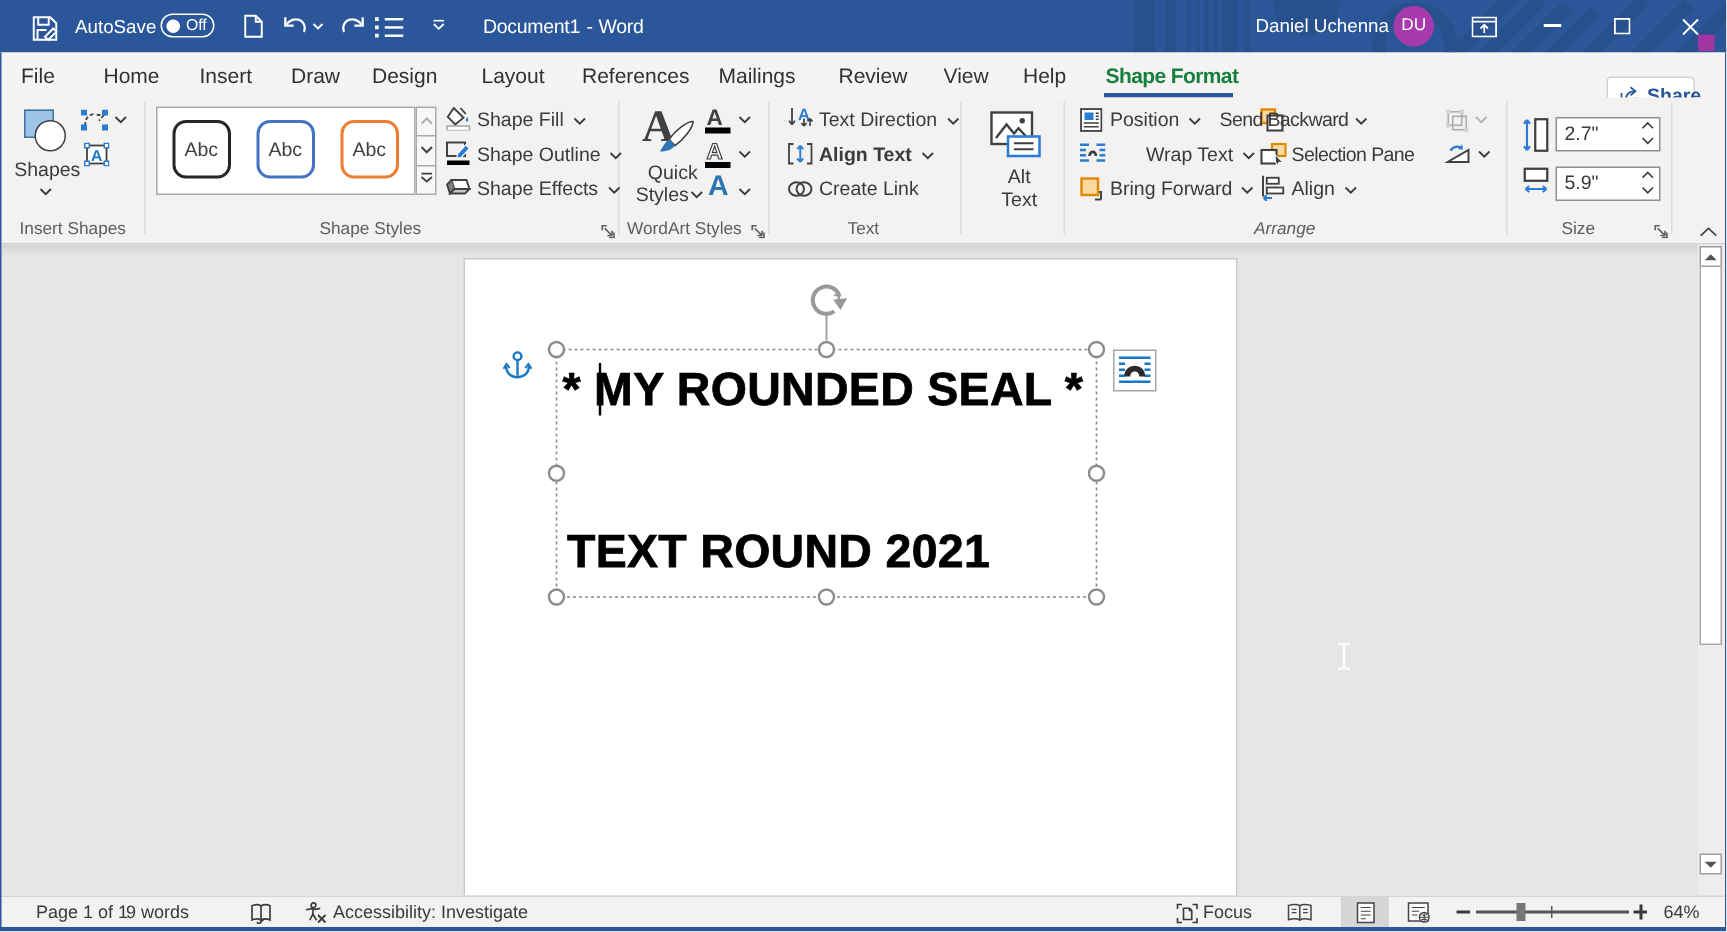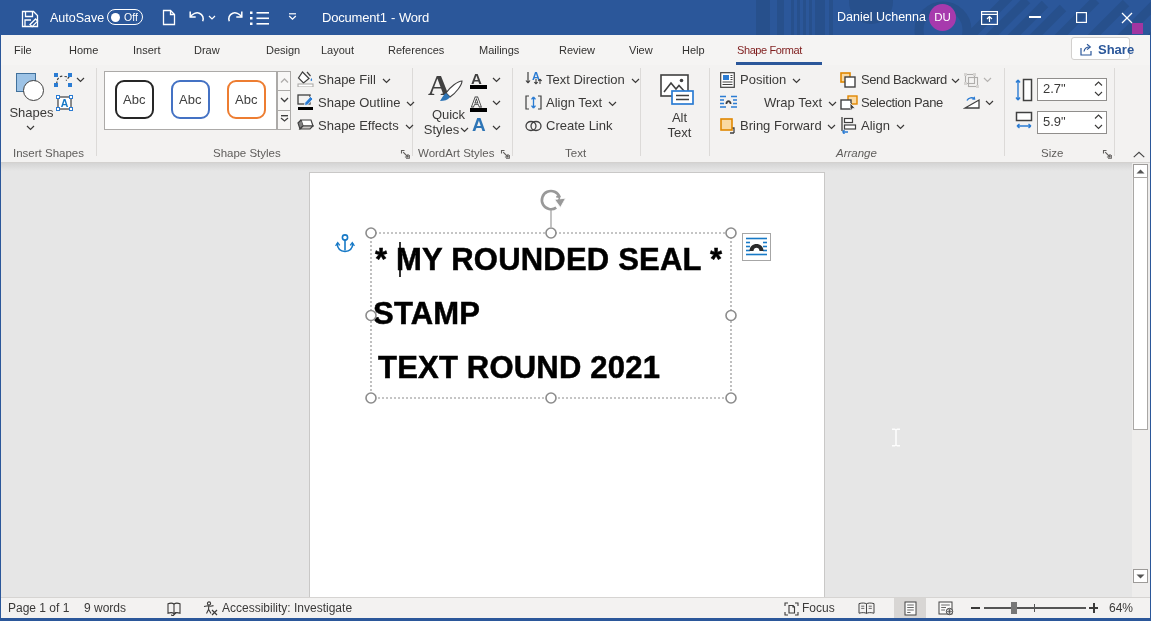--- a/index.html
+++ b/index.html
@@ -9,24 +9,24 @@
   .abs { position:absolute; }
 
   
   #titlebar { position:absolute; left:0; top:0; width:1151px; height:35px; background:#2b579a; overflow:hidden; }
   #titlebar .wt { position:absolute; color:#fff; white-space:nowrap; }
   #search { position:absolute; left:446px; top:6px; width:311px; height:24px; background:#aebdd8; border:1px solid #9fb0cd; border-radius:2px; color:#1c3557; font-size:13.5px; line-height:24px; }
   #avatar { position:absolute; left:929px; top:4px; width:27px; height:27px; border-radius:50%; background:#a73aad; color:#fff; font-size:11.5px; text-align:center; line-height:27px; }
 
   
   #tabrow { position:absolute; left:0; top:35px; width:1151px; height:30px; background:#f5f4f3; }
-  .tab { position:absolute; top:0; height:30px; line-height:31px; font-size:11px; color:#323130; }
-  .tab.active { color:#7f1d1d; font-weight:normal; letter-spacing:-0.4px; }
+  .tab { position:absolute; top:0; height:30px; line-height:31px; font-size:14px; color:#323130; }
+  .tab.active { color:#15803d; font-weight:bold; letter-spacing:-0.4px; }
   #tabunderline { position:absolute; left:736px; top:62px; width:86px; height:3px; background:#2b579a; }
-  #share { position:absolute; left:1071px; top:2px; width:59px; height:23px; background:#fff; border:1px solid #d2d0ce; border-radius:3px; color:#2b579a; font-size:13px; font-weight:bold; line-height:21px; }
+  #share { position:absolute; left:1071px; top:16px; width:59px; height:23px; background:#fff; border:1px solid #d2d0ce; border-radius:3px; color:#2b579a; font-size:13px; font-weight:bold; line-height:21px; }
 
   
   #ribbon { position:absolute; left:1px; top:65px; width:1149px; height:98px; background:#f3f2f1; border-bottom:1px solid #d3d1cf; }
   .rsep { position:absolute; top:3px; width:1px; height:88px; background:#dcdad8; }
   .glabel { position:absolute; top:82px; font-size:11.5px; color:#5f5d5b; white-space:nowrap; }
   .rtext { position:absolute; font-size:13px; color:#3b3a39; white-space:nowrap; line-height:16px; }
   .bigbtn { position:absolute; text-align:center; font-size:13px; color:#3b3a39; }
 
   
   #doc { position:absolute; left:1px; top:163px; width:1149px; height:434px; background:#e6e6e6; }
@@ -147,21 +147,21 @@
         <path d="M1 1 L11 11"></path>
         <path d="M11 1 L1 11"></path>
       </svg>
   </div>
 
   <div id="tabrow">
     <span class="tab" style="left:14px">File</span>
     <span class="tab" style="left:69px">Home</span>
     <span class="tab" style="left:133px">Insert</span>
     <span class="tab" style="left:194px">Draw</span>
-    <span class="tab" style="left:266px">Design</span>
+    <span class="tab" style="left:248px">Design</span>
     <span class="tab" style="left:321px">Layout</span>
     <span class="tab" style="left:388px">References</span>
     <span class="tab" style="left:479px">Mailings</span>
     <span class="tab" style="left:559px">Review</span>
     <span class="tab" style="left:629px">View</span>
     <span class="tab" style="left:682px">Help</span>
     <span class="tab active" style="left:737px">Shape Format</span>
     <div id="share">
       <svg width="14" height="13" style="position:absolute;left:8px;top:5px" viewBox="0 0 14 13" fill="none" stroke="#2b579a" stroke-width="1.2">
         <path d="M1 5 V12 H11 V8"></path>
@@ -304,21 +304,21 @@
       <text x="11" y="9" font-size="11" font-weight="bold" fill="#2b7cd3" text-anchor="middle" font-family="Liberation Sans">A</text>
       <path d="M11 11 V16 M11 16 L9.3 14 M11 16 L12.7 14 M15 16 V11 M15 11 L13.3 13 M15 11 L16.7 13" stroke="#404040" stroke-width="1.1" fill="none" transform="translate(0,-3)"></path>
     </svg>
     <div class="rtext" style="left:545px;top:7px;text-align:right;">Text Direction<svg width="9" height="6" style="margin-left:6px" viewBox="0 0 9 6" fill="none" stroke="#3b3a39" stroke-width="1.2">
           <path d="M1 1 L4.5 4.5 L8 1"></path>
         </svg></div>
     <svg class="abs" width="17" height="15" style="left:524px;top:30px" viewBox="0 0 17 15">
       <path d="M4 1 H1 V14 H4 M13 1 H16 V14 H13" stroke="#404040" stroke-width="1.2" fill="none"></path>
       <path d="M8.5 2 V13 M8.5 2 L6.5 4.4 M8.5 2 L10.5 4.4 M8.5 13 L6.5 10.6 M8.5 13 L10.5 10.6" stroke="#2b7cd3" stroke-width="1.3" fill="none"></path>
     </svg>
-    <div class="rtext" style="left:545px;top:30px;">Align Text<svg width="9" height="6" style="margin-left:6px" viewBox="0 0 9 6" fill="none" stroke="#3b3a39" stroke-width="1.2">
+    <div class="rtext" style="left:545px;top:30px;font-weight:bold;">Align Text<svg width="9" height="6" style="margin-left:6px" viewBox="0 0 9 6" fill="none" stroke="#3b3a39" stroke-width="1.2">
           <path d="M1 1 L4.5 4.5 L8 1"></path>
         </svg></div>
     <svg class="abs" width="17" height="12" style="left:524px;top:55px" viewBox="0 0 17 12" fill="none" stroke="#404040" stroke-width="1.3">
       <ellipse cx="6" cy="6" rx="5" ry="4.5"></ellipse>
         <ellipse cx="11" cy="6" rx="5" ry="4.5"></ellipse>
     </svg>
     <div class="rtext" style="left:545px;top:53px;">Create Link</div>
     <div class="glabel" style="left:564px;">Text</div>
 
     <svg class="abs" width="34" height="32" style="left:659px;top:9px" viewBox="0 0 34 32">
@@ -352,21 +352,21 @@
       <rect x="1" y="1" width="11" height="11" fill="#fad9a1" stroke="#e08700" stroke-width="1.6"></rect>
     </svg>
     <div class="rtext" style="left:739px;top:53px;">Bring Forward<svg width="9" height="6" style="margin-left:5px" viewBox="0 0 9 6" fill="none" stroke="#3b3a39" stroke-width="1.2">
           <path d="M1 1 L4.5 4.5 L8 1"></path>
         </svg></div>
 
     <svg class="abs" width="16" height="16" style="left:839px;top:7px" viewBox="0 0 16 16">
       <rect x="1" y="1" width="9" height="9" fill="#fad9a1" stroke="#e08700" stroke-width="1.6"></rect>
       <rect x="5" y="5" width="10" height="10" fill="#fff" stroke="#404040" stroke-width="1.4"></rect>
     </svg>
-    <div class="rtext" style="left:860px;top:7px;letter-spacing:-0.4px;">Send Backward<svg width="9" height="6" style="margin-left:4px" viewBox="0 0 9 6" fill="none" stroke="#3b3a39" stroke-width="1.2">
+    <div class="rtext" style="left:812px;top:7px;letter-spacing:-0.4px;">Send Backward<svg width="9" height="6" style="margin-left:4px" viewBox="0 0 9 6" fill="none" stroke="#3b3a39" stroke-width="1.2">
           <path d="M1 1 L4.5 4.5 L8 1"></path>
         </svg></div>
     <svg class="abs" width="18" height="16" style="left:839px;top:30px" viewBox="0 0 18 16">
       <rect x="8" y="1" width="9" height="8" fill="#fad9a1" stroke="#e08700" stroke-width="1.4"></rect>
       <rect x="1" y="5" width="10" height="9" fill="#fff" stroke="#404040" stroke-width="1.4"></rect>
       <path d="M10 8 L15.5 13.5 L12.8 13.2 L11.5 15.5 L10.3 12.7 Z" fill="#404040" stroke="#fff" stroke-width="0.7"></path>
     </svg>
     <div class="rtext" style="left:860px;top:30px;letter-spacing:-0.4px;">Selection Pane</div>
     <svg class="abs" width="17" height="17" style="left:839px;top:52px" viewBox="0 0 17 17">
       <path d="M2 0 V14" stroke="#404040" stroke-width="1.3"></path>
@@ -434,21 +434,20 @@
 
     <svg class="abs" width="14" height="7" style="left:1131px;top:86px" viewBox="0 0 15 8" fill="none" stroke="#444" stroke-width="1.3">
         <path d="M1.5 7 L7.5 1.5 L13.5 7"></path>
       </svg>
   </div>
 
   <div id="doc">
     <div id="page"></div>
     <div id="docshadow"></div>
     <div class="tline" style="left:374px;top:79px;">* MY ROUNDED SEAL *</div>
-    <div class="tline" style="left:372px;top:133px;">STAMP</div>
     <div class="tline" style="left:377px;top:187px;">TEXT ROUND 2021</div>
 
     <svg class="abs" width="450" height="260" style="left:330px;top:20px" viewBox="0 0 450 260">
 
       <rect x="40" y="50" width="360" height="165" fill="none" stroke="#8c8c8c" stroke-width="1.1" stroke-dasharray="2 2"></rect>
 
       <line x1="220" y1="26" x2="220" y2="44" stroke="#9a9a9a" stroke-width="1.2"></line>
       <g transform="translate(220,17)">
         <path d="M 5.2 7.6 A 9.1 9.1 0 1 1 8.6 -2.8" fill="none" stroke="#999" stroke-width="2.7"></path>
         <path d="M 3.6 -0.6 L 14.6 -1.8 L 9.4 7.4 Z" fill="#999" stroke="#fff" stroke-width="0.8"></path>
@@ -504,21 +503,21 @@
         <path d="M0.5 4.5 L4.5 0.5 L8.5 4.5 Z" fill="#555"></path>
       </svg>
     <div class="abs" style="left:1px;top:14px;width:15px;height:253px;background:#fff;border:1px solid #a9a7a5;"></div>
     <div class="abs" style="left:1px;top:406px;width:15px;height:14px;background:#fff;border:1px solid #9d9b99;"></div>
     <svg class="abs" width="9" height="5" style="left:4px;top:411px" viewBox="0 0 9 5">
         <path d="M0.5 0.5 L4.5 4.5 L8.5 0.5 Z" fill="#555"></path>
       </svg>
   </div>
 
   <div id="status">
-    <span class="st" style="left:8px">Page 1 of 1</span>
+    <span class="st" style="left:24px">Page 1 of 1</span>
     <span class="st" style="left:84px">9 words</span>
 
     <svg class="abs" width="14" height="14" style="left:167px;top:4px" viewBox="0 0 14 14" fill="none" stroke="#3b3a39" stroke-width="1.1">
       <path d="M7 2 C5.5 1 3 1 1 1.8 V11.3 C3 10.5 5.5 10.5 7 11.5 C8.5 10.5 11 10.5 13 11.3 V1.8 C11 1 8.5 1 7 2 Z"></path>
       <path d="M7 2 V11.5"></path>
         <path d="M4.2 12.8 L5.8 14 L9 10.5" stroke-width="1.2"></path>
     </svg>
 
     <svg class="abs" width="15" height="15" style="left:203px;top:3px" viewBox="0 0 15 15" fill="none" stroke="#3b3a39" stroke-width="1.1">
       <circle cx="6" cy="2.5" r="1.6"></circle>

